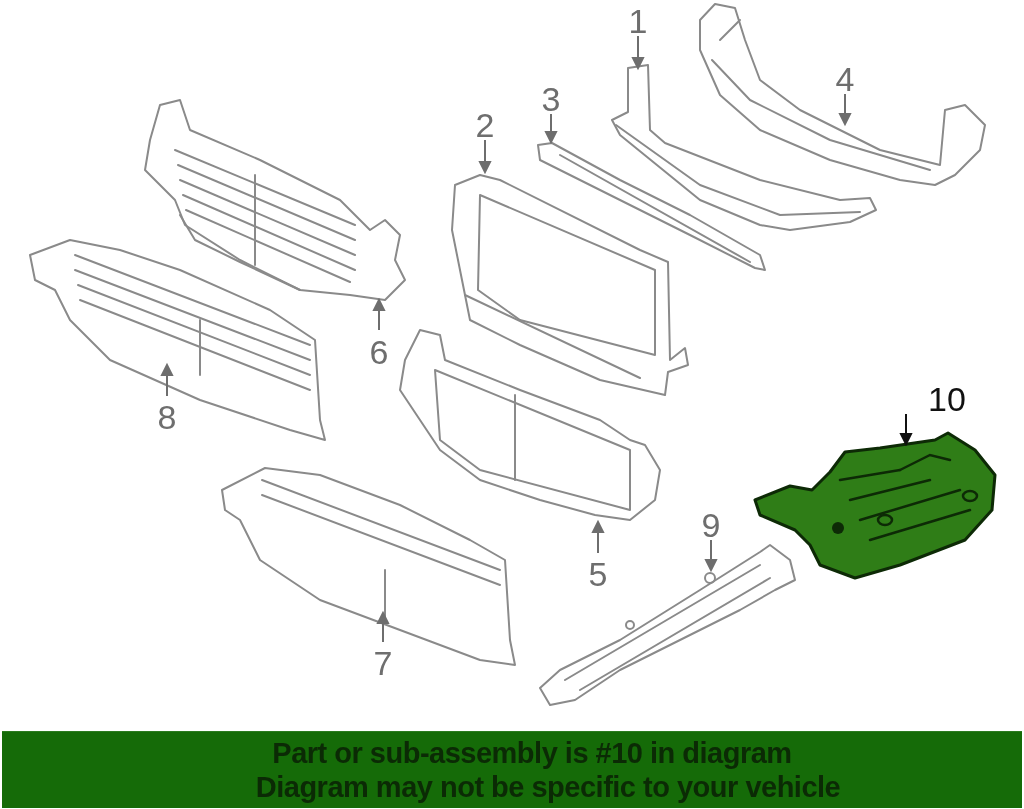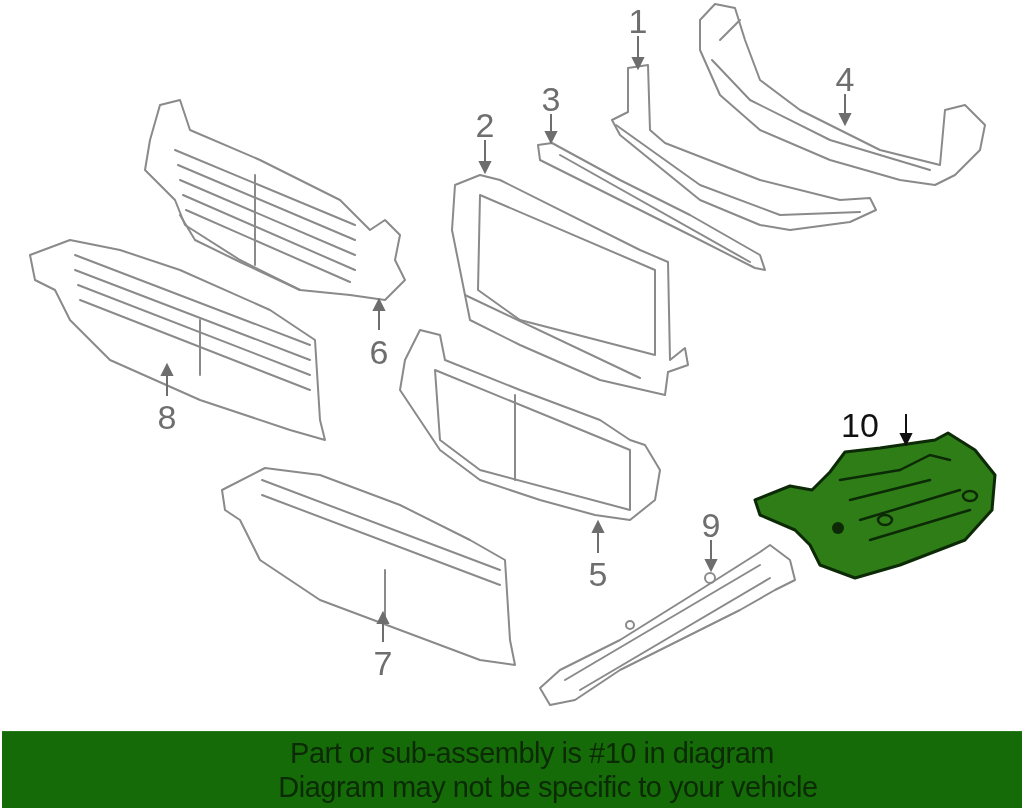--- a/index.html
+++ b/index.html
@@ -5,21 +5,21 @@
   html, body { margin: 0; padding: 0; background: #ffffff; }
   body { width: 1024px; height: 809px; position: relative; overflow: hidden;
          font-family: "Liberation Sans", sans-serif; }
   #diagram { position: absolute; left: 0; top: 0; width: 1024px; height: 730px; }
   .callout { position: absolute; font-family: "Liberation Sans", sans-serif;
              font-size: 34px; color: #6e6e6e; line-height: 1; transform: translateX(-50%); }
   .callout.highlight { color: #111111; }
   #banner { position: absolute; left: 2px; top: 731px; width: 1020px; height: 76px;
             background: #156b08; border-top: 1px solid #2b7a1f; }
   #banner .line { position: absolute; left: 0; width: 100%; text-align: center;
-                  font-size: 29px; color: #0b2a05; letter-spacing: -0.5px; }
+                  font-size: 29px; color: #0b2a05; letter-spacing: -0.5px; font-weight: bold; }
   #banner .l1 { top: 5px; padding-left: 40px; box-sizing: border-box; }
   #banner .l2 { top: 39px; margin-left: 36px; }
 </style>
 </head>
 <body>
 
 <svg id="diagram" viewBox="0 0 1024 730" xmlns="http://www.w3.org/2000/svg">
   <g fill="none" stroke="#8a8a8a" stroke-width="2" stroke-linejoin="round" stroke-linecap="round">
 
     <g>
@@ -117,19 +117,19 @@
 <div id="callouts">
     <div class="callout" style="left: 638px; top: 4px;">1</div>
     <div class="callout" style="left: 485px; top: 108px;">2</div>
     <div class="callout" style="left: 551px; top: 82px;">3</div>
     <div class="callout" style="left: 845px; top: 62px;">4</div>
     <div class="callout" style="left: 598px; top: 557px;">5</div>
     <div class="callout" style="left: 379px; top: 335px;">6</div>
     <div class="callout" style="left: 383px; top: 646px;">7</div>
     <div class="callout" style="left: 167px; top: 400px;">8</div>
     <div class="callout" style="left: 711px; top: 508px;">9</div>
-    <div class="callout highlight" style="left: 860px; top: 382px; margin-top: 26px;">10</div>
+    <div class="callout highlight" style="left: 947px; top: 382px;">10</div>
   </div>
 
 <div id="banner">
   <div class="line l1">Part or sub-assembly is #10 in diagram</div>
   <div class="line l2">Diagram may not be specific to your vehicle</div>
 </div>
 
 </body></html>

